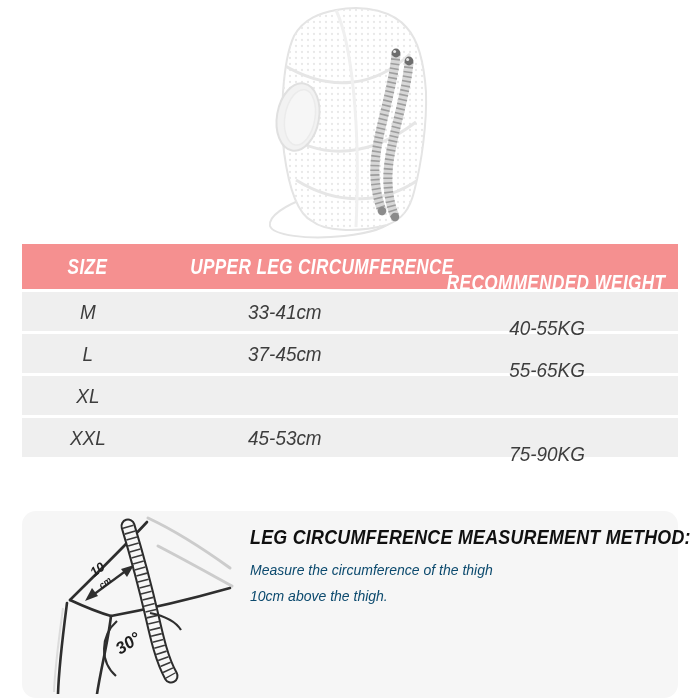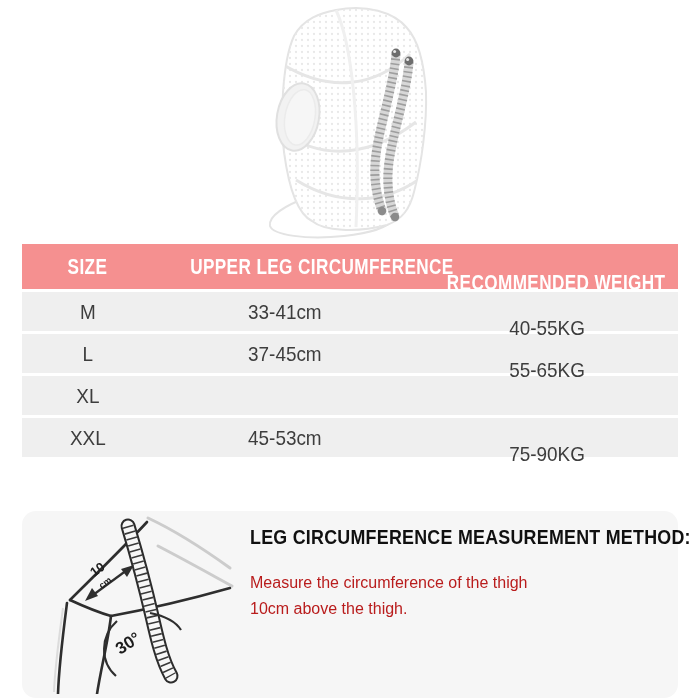--- a/index.html
+++ b/index.html
@@ -3,21 +3,21 @@
 <meta charset="utf-8">
 <style>
   * { margin: 0; padding: 0; box-sizing: border-box; }
   html, body {
     width: 700px; height: 700px;
     background: #ffffff;
     font-family: "Liberation Sans", sans-serif;
     overflow: hidden;
     position: relative;
   }
-  .page { width: 700px; height: 548px; position: relative; }
+  .page { width: 700px; height: 548px; position: relative; font-style: italic; }
 
   
   .product-area {
     position: absolute; left: 0; top: 0;
     width: 700px; height: 244px;
     display: flex; align-items: center; justify-content: center;
     background: #ffffff;
   }
 
   
@@ -62,23 +62,23 @@
   .method-text {
     position: absolute; left: 228px; top: 14px; width: 420px;
   }
   .method-title {
     font-size: 21px; font-weight: bold; color: #101010;
     white-space: nowrap;
     display: inline-block; transform: scaleX(0.85); transform-origin: left center;
     letter-spacing: 0.3px;
   }
   .method-instruction {
-    margin-top: 21px;
-    font-size: 16px; line-height: 26px;
-    color: #b91c1c;
+    margin-top: 8px;
+    font-size: 14px; line-height: 26px;
+    color: #0c4a6e;
   }
   .method-instruction span { display: block; }
 </style>
 </head>
 <body>
 
 <div class="page">
 
   <div class="product-area">
     <svg width="172" height="240" viewBox="-12 0 172 240" aria-hidden="true">

